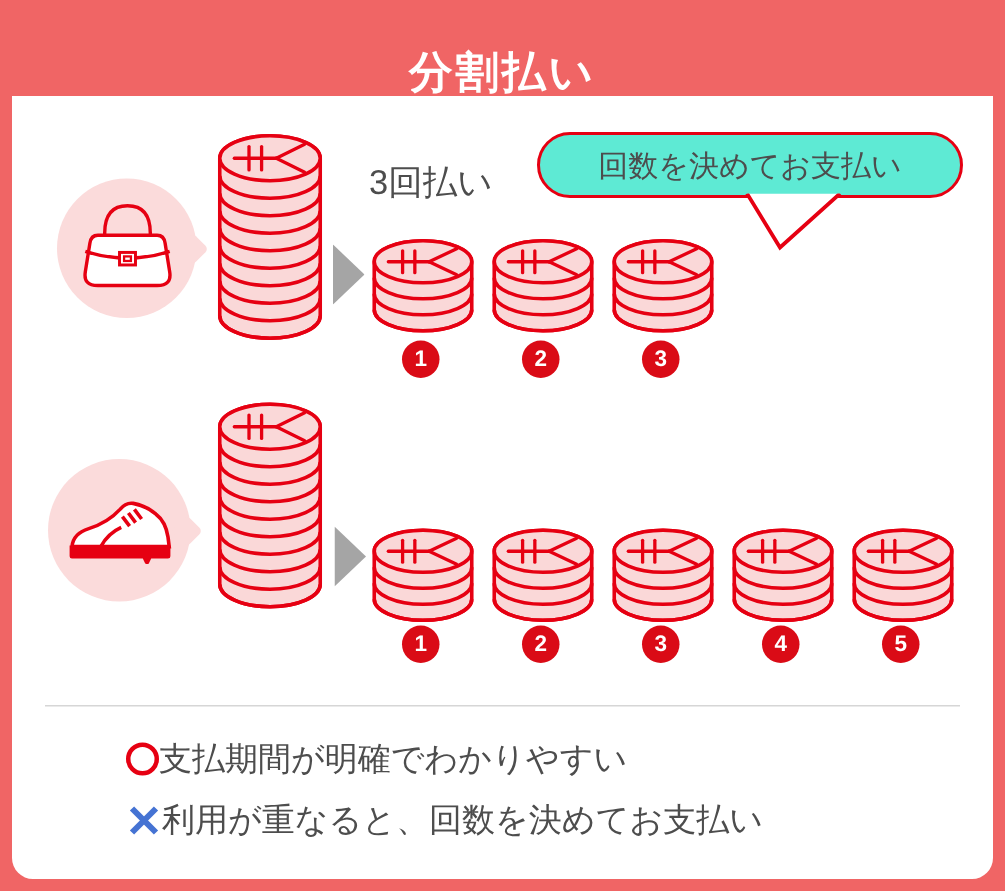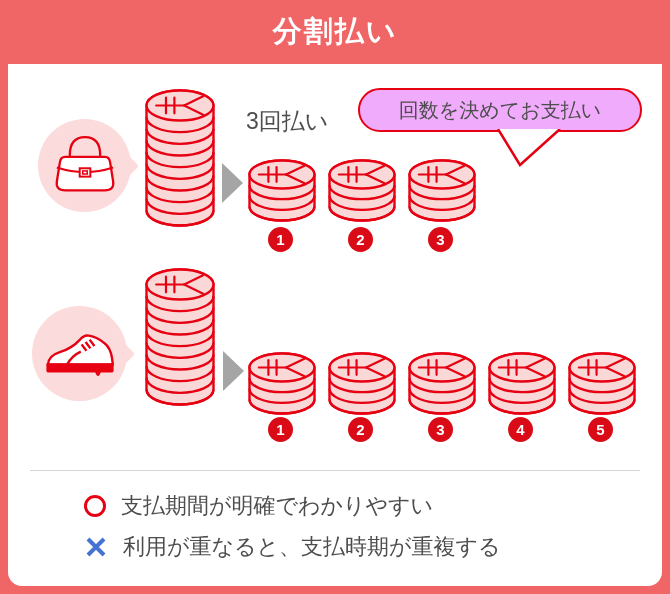--- a/index.html
+++ b/index.html
@@ -3,47 +3,47 @@
 <meta charset="utf-8">
 <style>
   :root{
     --frame:#f06565; --red:#e60012; --badge:#da0b16; --pink:#fad8d8;
     --circle-pink:#fbdbdb; --gray-text:#4d4d4d; --arrow:#a5a5a5;
     --blue:#4573d3; --divider:#d6d6d6; --white:#ffffff;
   }
   *{margin:0;padding:0;box-sizing:border-box;}
   body{font-family:"Liberation Sans","DejaVu Sans",sans-serif;background:#fff;}
   .stage{position:relative;width:670px;height:594px;background:var(--frame);overflow:hidden;}
-  .hdr{position:absolute;left:0;top:0;width:670px;height:64px;display:flex;align-items:center;justify-content:center;}
+  .hdr{position:absolute;left:0;top:17px;width:670px;height:64px;display:flex;align-items:center;justify-content:center;}
   .title{color:var(--white);font-size:29px;font-weight:bold;letter-spacing:2px;}
   .panel{position:absolute;left:8px;top:64px;width:654px;height:522px;background:#fff;border-radius:0 0 14px 14px;}
 
   .item-circle{position:absolute;background:var(--circle-pink);border-radius:50%;display:flex;align-items:center;justify-content:center;}
   .circle-tail{position:absolute;right:-5px;top:50%;width:15px;height:15px;background:var(--circle-pink);transform:translateY(-50%) rotate(45deg);border-radius:3px;}
   .item-icon{position:relative;color:var(--red);}
 
   .coin-stack{position:absolute;line-height:0;}
   .arrow{position:absolute;}
   .arrow polygon{fill:var(--arrow);}
 
   .count-label{position:absolute;font-size:23px;color:var(--gray-text);line-height:28px;}
 
   .badge{position:absolute;width:25px;height:25px;border-radius:50%;background:var(--badge);color:#fff;
          font-size:15px;font-weight:bold;text-align:center;line-height:25px;}
 
-  .speech{position:absolute;left:350px;top:24px;width:284px;height:44px;background:#f0abfc;
+  .speech{position:absolute;left:350px;top:24px;width:284px;height:44px;background:#5eead4;
           border:2.5px solid var(--red);border-radius:22px;display:flex;align-items:center;justify-content:center;z-index:1;}
   .speech span{font-size:20px;color:var(--gray-text);white-space:nowrap;}
   .speech-tail{position:absolute;left:478px;top:65px;z-index:2;}
   .speech-tail path{fill:#fff;stroke:var(--red);stroke-width:2.5;}
 
   .divider{position:absolute;left:22px;top:406px;width:610px;height:1px;background:var(--divider);}
 
   .notes{position:absolute;left:76px;top:428px;display:flex;flex-direction:column;gap:13px;}
-  .note{display:flex;align-items:center;gap:15px;height:28px;}
+  .note{display:flex;align-items:center;height:28px;}
   .ring{display:inline-block;width:22px;height:22px;border:3px solid var(--red);border-radius:50%;background:#fff;}
   .cross{color:var(--blue);}
   .cross path{stroke:var(--blue);stroke-width:4;fill:none;}
   .note-text{font-size:22px;color:var(--gray-text);white-space:nowrap;}
 
   .bag-stroke{stroke:currentColor;stroke-width:3;fill:none;}
   .bag-body{stroke:currentColor;stroke-width:3;fill:#fff;}
   .fill-red{fill:currentColor;}
 </style>
 </head>
@@ -266,18 +266,18 @@
 
     <div class="notes">
       <div class="note">
         <span class="ring"></span>
         <span class="note-text">支払期間が明確でわかりやすい</span>
       </div>
       <div class="note">
         <svg class="cross" width="24" height="24" viewBox="0 0 24 24">
           <path d="M4 4 L20 20 M20 4 L4 20"></path>
         </svg>
-        <span class="note-text">利用が重なると、支払時期が重複する</span>
+        <span class="note-text">利用が重なると、回数を決めてお支払い</span>
       </div>
     </div>
 
   </main>
 </div>
 
 </body></html>

